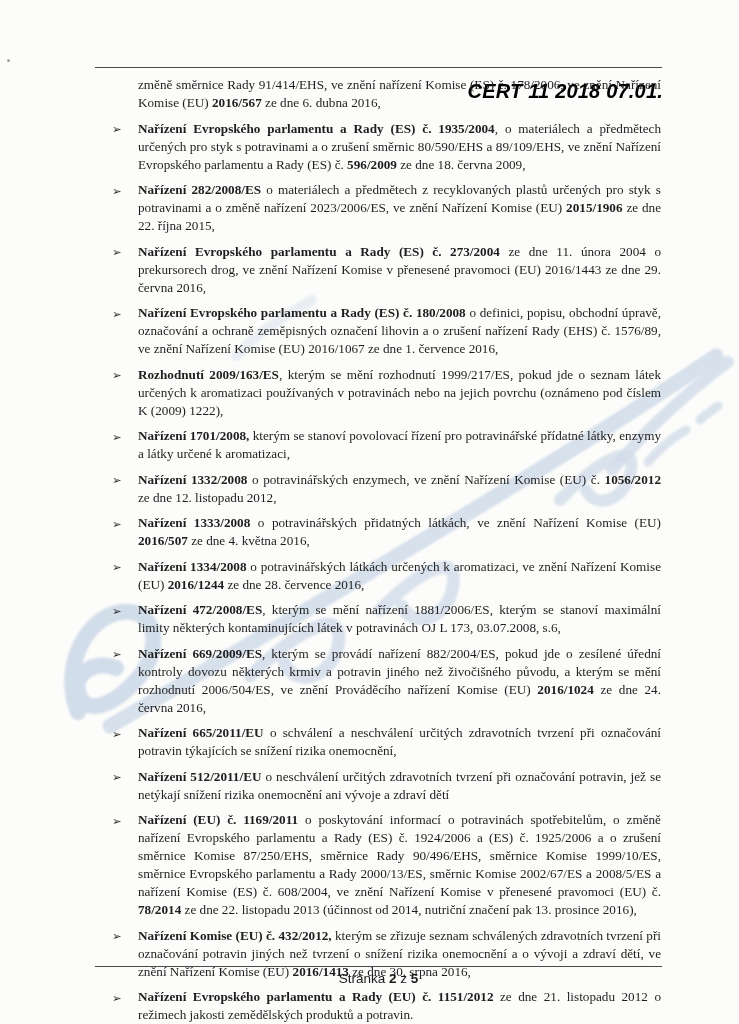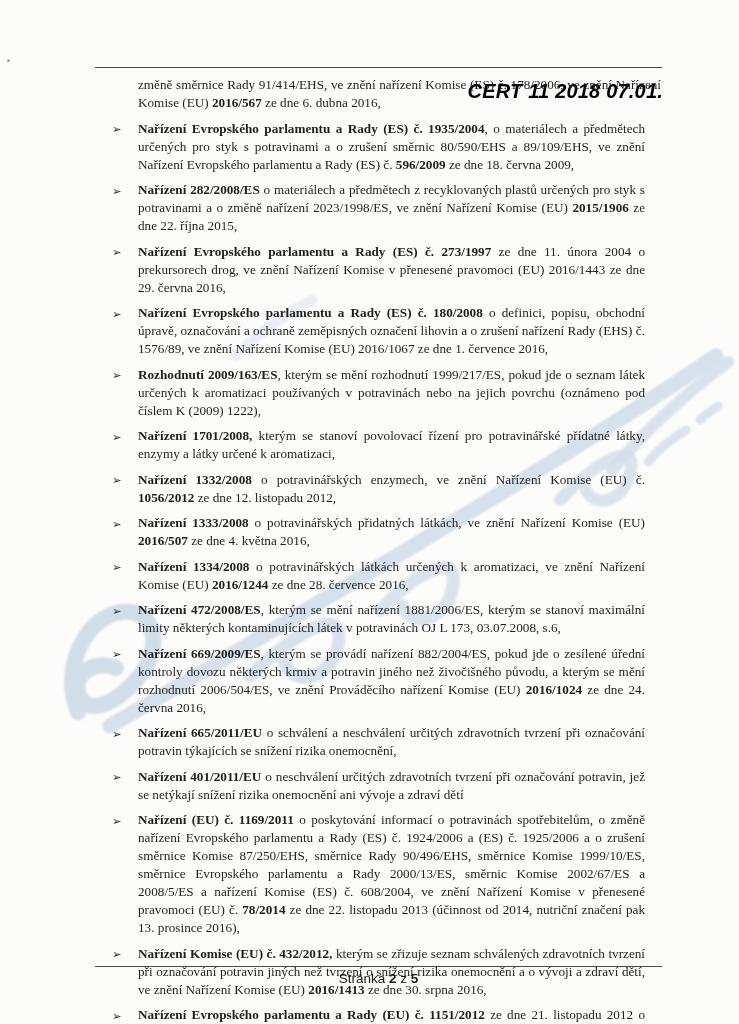--- a/index.html
+++ b/index.html
@@ -38,21 +38,21 @@
   .intro{
     margin:0 0 7.5px 43px;
     text-align:justify;
   }
   .item{position:relative;margin:0 0 7.5px 0;}
   .bullet{
     position:absolute;left:17px;top:0.5px;
     font-family:"DejaVu Sans","Liberation Sans",sans-serif;
     font-size:11.5px;color:#2a2a2a;
   }
-  .itext{margin:0 16px 0 43px;text-align:justify;}
+  .itext{margin:0 0 0 43px;text-align:justify;}
   .b{font-weight:bold;}
   .rule-bottom{
     position:absolute;left:95px;top:966px;width:567px;height:0;
     border-top:1.4px solid #4a4a4a;
   }
   .page-num{
     position:absolute;left:95px;top:971px;width:567px;
     text-align:center;
     font-family:"Liberation Sans", sans-serif;
     font-size:13.5px;color:#1a1a1a;
@@ -86,25 +86,25 @@
 
   <main class="content">
     <p class="intro"><span>změně směrnice Rady 91/414/EHS, ve znění nařízení Komise (ES) č. 178/2006, ve znění Nařízení Komise (EU) </span><span class="b">2016/567</span><span> ze dne 6. dubna 2016,</span></p>
     <div id="reg-list">
         <div class="item">
           <span class="bullet">➢</span>
           <p class="itext"><span class="b">Nařízení Evropského parlamentu a Rady (ES) č. 1935/2004</span><span>, o materiálech a předmětech určených pro styk s potravinami a o zrušení směrnic 80/590/EHS a 89/109/EHS, ve znění Nařízení Evropského parlamentu a Rady (ES) č. </span><span class="b">596/2009</span><span> ze dne 18. června 2009,</span></p>
         </div>
         <div class="item">
           <span class="bullet">➢</span>
-          <p class="itext"><span class="b">Nařízení 282/2008/ES</span><span> o materiálech a předmětech z recyklovaných plastů určených pro styk s potravinami a o změně nařízení 2023/1998/ES, ve znění Nařízení Komise (EU) </span><span class="b">2015/1906</span><span> ze dne 22. října 2015,</span></p>
+          <p class="itext"><span class="b">Nařízení 282/2008/ES</span><span> o materiálech a předmětech z recyklovaných plastů určených pro styk s potravinami a o změně nařízení 2023/2006/ES, ve znění Nařízení Komise (EU) </span><span class="b">2015/1906</span><span> ze dne 22. října 2015,</span></p>
         </div>
         <div class="item">
           <span class="bullet">➢</span>
-          <p class="itext"><span class="b">Nařízení Evropského parlamentu a Rady (ES) č. 273/1997</span><span> ze dne 11. února 2004 o prekursorech drog, ve znění Nařízení Komise v přenesené pravomoci (EU) 2016/1443 ze dne 29. června 2016,</span></p>
+          <p class="itext"><span class="b">Nařízení Evropského parlamentu a Rady (ES) č. 273/2004</span><span> ze dne 11. února 2004 o prekursorech drog, ve znění Nařízení Komise v přenesené pravomoci (EU) 2016/1443 ze dne 29. června 2016,</span></p>
         </div>
         <div class="item">
           <span class="bullet">➢</span>
           <p class="itext"><span class="b">Nařízení Evropského parlamentu a Rady (ES) č. 180/2008</span><span> o definici, popisu, obchodní úpravě, označování a ochraně zeměpisných označení lihovin a o zrušení nařízení Rady (EHS) č. 1576/89, ve znění Nařízení Komise (EU) 2016/1067 ze dne 1. července 2016,</span></p>
         </div>
         <div class="item">
           <span class="bullet">➢</span>
           <p class="itext"><span class="b">Rozhodnutí 2009/163/ES</span><span>, kterým se mění rozhodnutí 1999/217/ES, pokud jde o seznam látek určených k aromatizaci používaných v potravinách nebo na jejich povrchu (oznámeno pod číslem K (2009) 1222),</span></p>
         </div>
         <div class="item">
@@ -130,21 +130,21 @@
         <div class="item">
           <span class="bullet">➢</span>
           <p class="itext"><span class="b">Nařízení 669/2009/ES</span><span>, kterým se provádí nařízení  882/2004/ES, pokud jde o zesílené úřední kontroly dovozu některých krmiv a potravin jiného než živočišného původu, a kterým se mění rozhodnutí 2006/504/ES, ve znění Prováděcího nařízení Komise (EU) </span><span class="b">2016/1024</span><span> ze dne 24. června 2016,</span></p>
         </div>
         <div class="item">
           <span class="bullet">➢</span>
           <p class="itext"><span class="b">Nařízení 665/2011/EU</span><span> o schválení a neschválení určitých zdravotních tvrzení při označování potravin týkajících se snížení rizika onemocnění,</span></p>
         </div>
         <div class="item">
           <span class="bullet">➢</span>
-          <p class="itext"><span class="b">Nařízení 401/2011/EU</span><span> o neschválení určitých zdravotních tvrzení při označování potravin, jež se netýkají snížení rizika onemocnění ani vývoje a zdraví dětí</span></p>
+          <p class="itext"><span class="b">Nařízení 512/2011/EU</span><span> o neschválení určitých zdravotních tvrzení při označování potravin, jež se netýkají snížení rizika onemocnění ani vývoje a zdraví dětí</span></p>
         </div>
         <div class="item">
           <span class="bullet">➢</span>
           <p class="itext"><span class="b">Nařízení (EU) č. 1169/2011</span><span>  o poskytování informací o potravinách spotřebitelům, o změně nařízení Evropského parlamentu a Rady (ES) č. 1924/2006 a (ES) č. 1925/2006 a o zrušení směrnice Komise 87/250/EHS, směrnice Rady 90/496/EHS, směrnice Komise 1999/10/ES, směrnice Evropského parlamentu a Rady 2000/13/ES, směrnic Komise 2002/67/ES a 2008/5/ES a nařízení Komise (ES) č. 608/2004, ve znění Nařízení Komise v přenesené pravomoci (EU) č. </span><span class="b">78/2014</span><span> ze dne 22. listopadu 2013 (účinnost od 2014, nutriční značení pak 13. prosince 2016),</span></p>
         </div>
         <div class="item">
           <span class="bullet">➢</span>
           <p class="itext"><span class="b">Nařízení Komise (EU) č. 432/2012,</span><span> kterým se zřizuje seznam schválených zdravotních tvrzení při označování potravin jiných než tvrzení o snížení rizika onemocnění a o vývoji a zdraví dětí, ve znění Nařízení Komise (EU) </span><span class="b">2016/1413</span><span> ze dne 30. srpna 2016,</span></p>
         </div>
         <div class="item">

